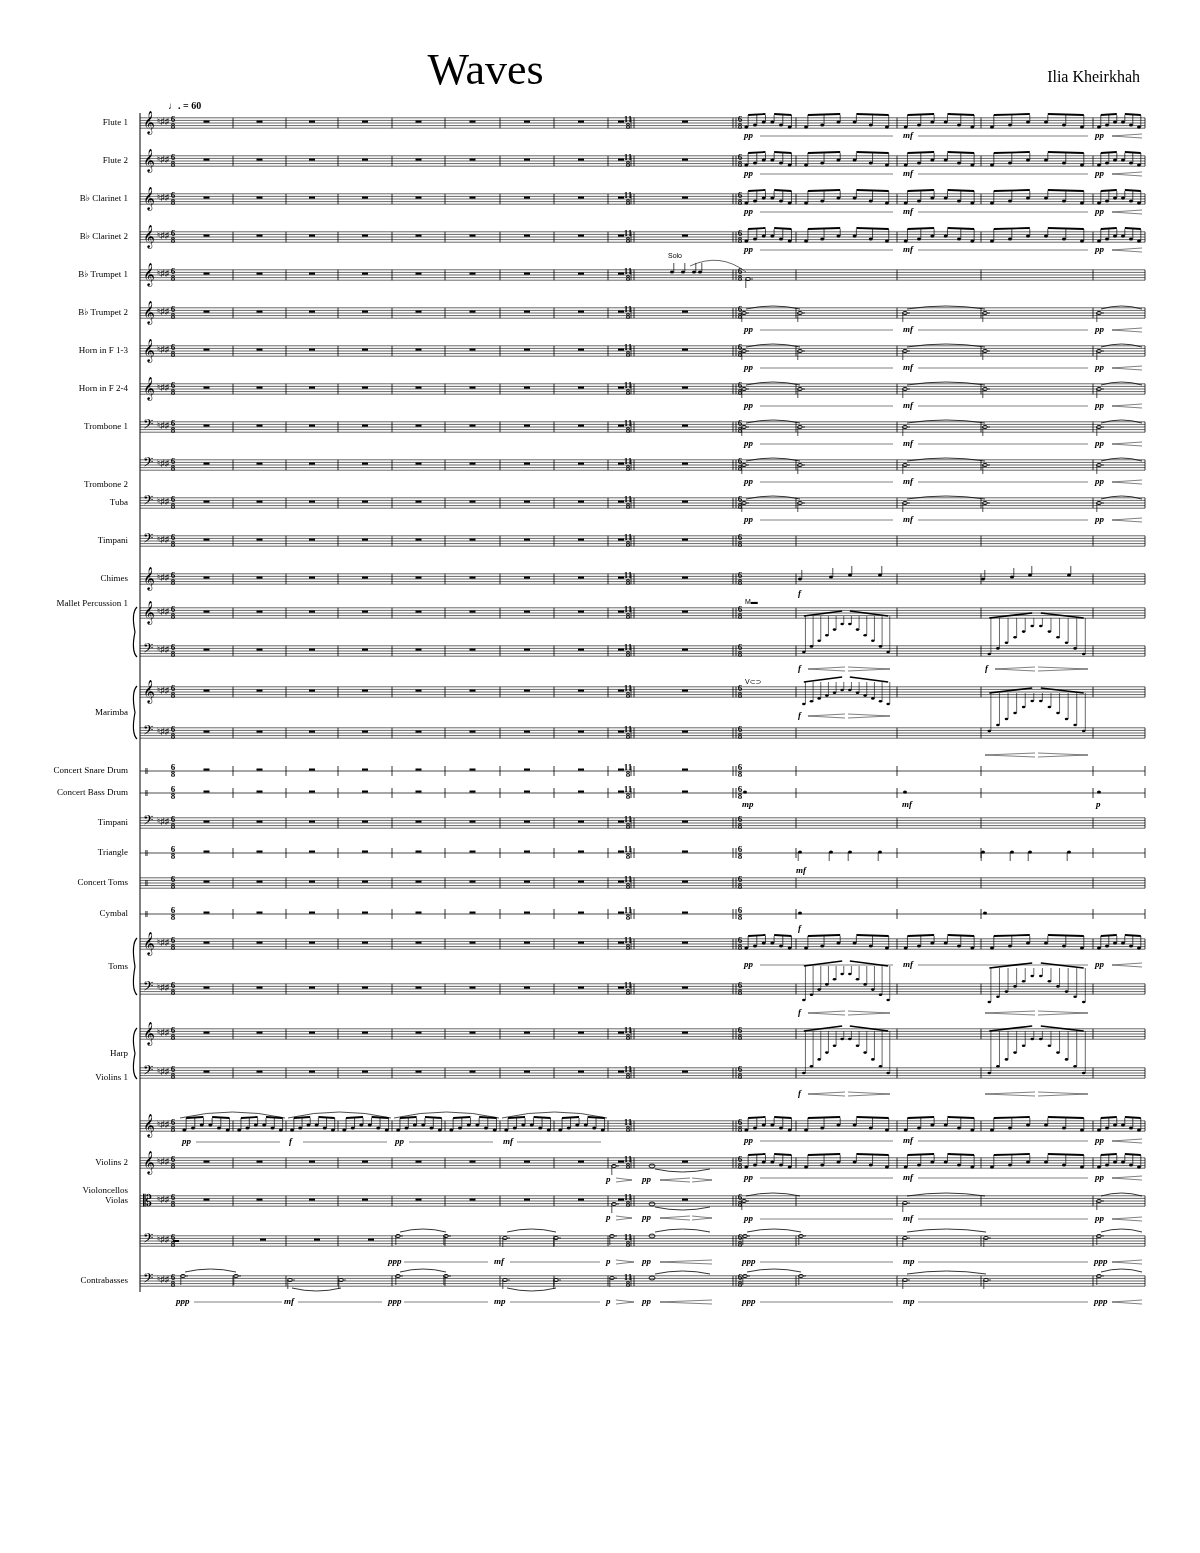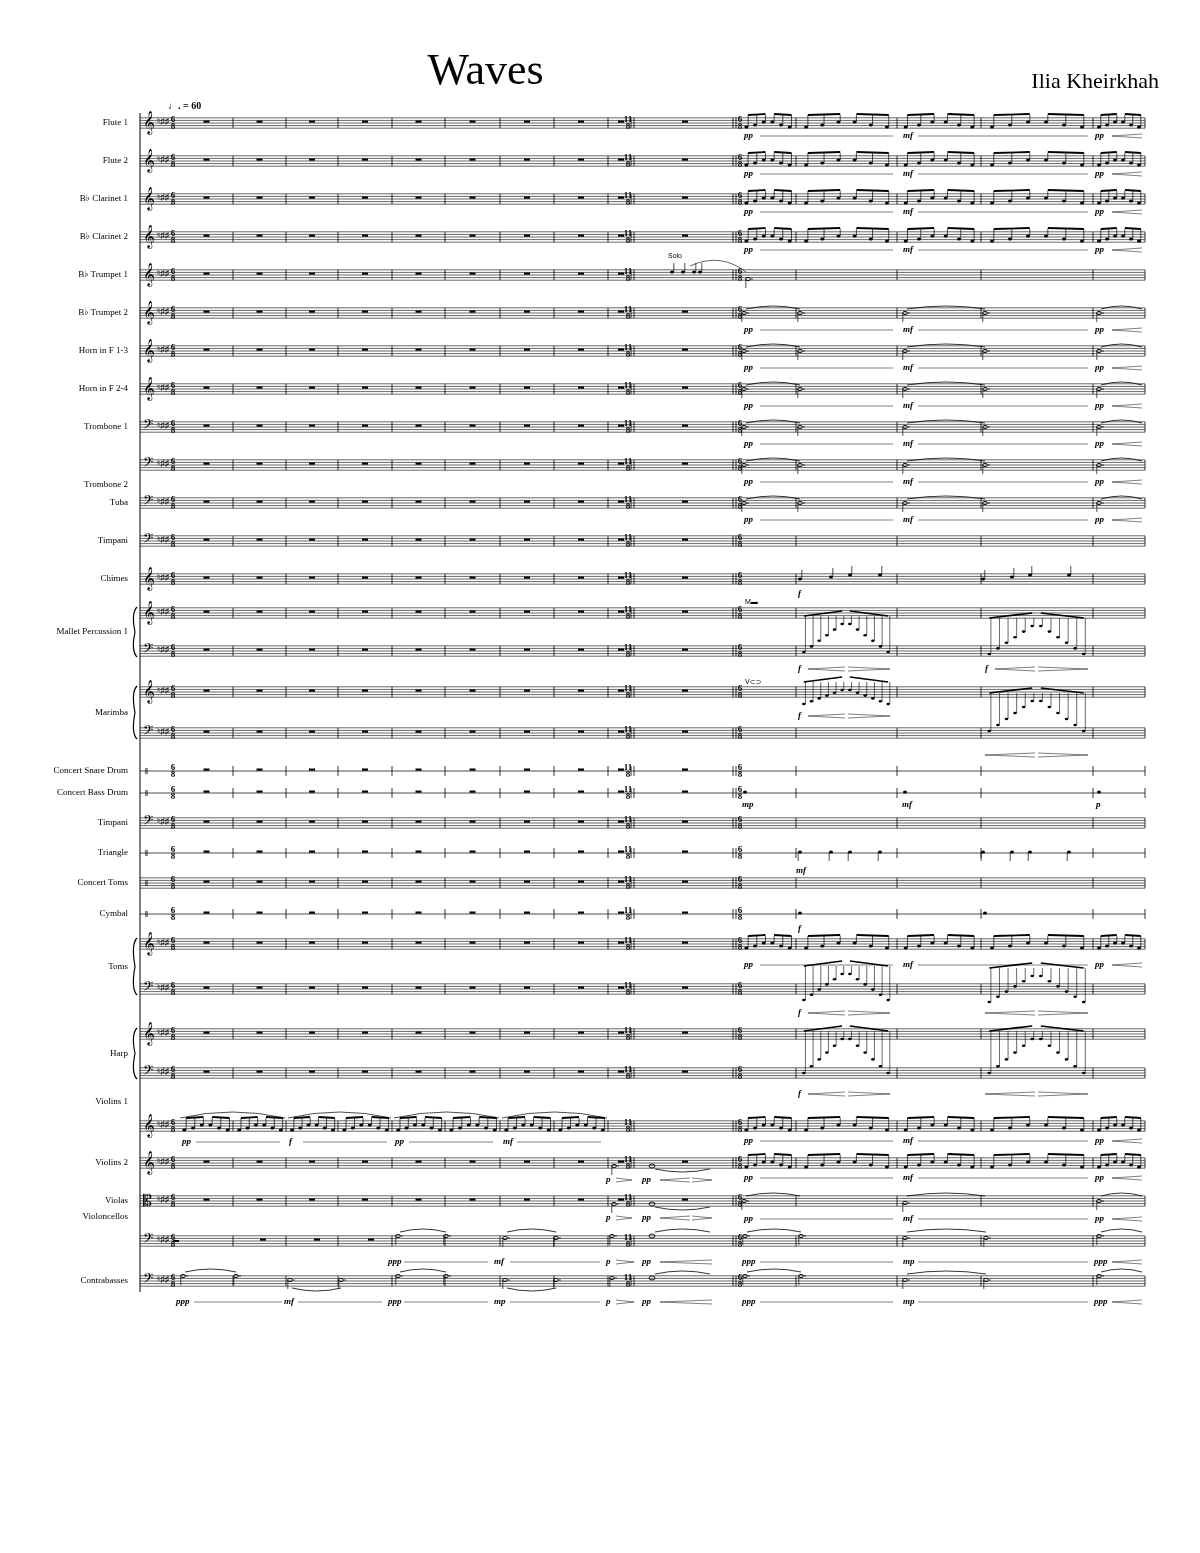--- a/index.html
+++ b/index.html
@@ -1,18 +1,18 @@
 <!DOCTYPE html>
 <html><head>
 <meta charset="utf-8">
 <style>
   html,body{margin:0;padding:0;background:#fff;}
   body{width:1200px;height:1553px;position:relative;overflow:hidden;font-family:"Liberation Serif","DejaVu Serif",serif;color:#000;}
   .title{position:absolute;left:0;width:971px;top:44px;text-align:center;font-size:44px;}
-  .composer{position:absolute;right:41px;top:68px;font-size:22px;}
+  .composer{position:absolute;right:60px;top:68px;font-size:16px;}
   .tempo{position:absolute;left:168px;top:100px;font-size:10px;font-weight:bold;}
   .inst-label{position:absolute;right:1072px;font-size:9px;white-space:nowrap;text-align:right;}
   svg{position:absolute;left:0;top:0;}
   .dyn{font-family:"Liberation Serif","DejaVu Serif",serif;font-style:italic;font-weight:bold;font-size:9px;}
   .ts{font-family:"Liberation Serif","DejaVu Serif",serif;font-weight:bold;font-size:9px;}
   .small{font-family:"Liberation Sans","DejaVu Sans",sans-serif;font-size:7px;}
 </style>
 </head>
 <body>
 
@@ -27,34 +27,34 @@
     <div class="inst-label" style="top: 231px;">B♭ Clarinet 2</div>
     <div class="inst-label" style="top: 269px;">B♭ Trumpet 1</div>
     <div class="inst-label" style="top: 307px;">B♭ Trumpet 2</div>
     <div class="inst-label" style="top: 345px; margin-left: 28px;">Horn in F 1-3</div>
     <div class="inst-label" style="top: 383px;">Horn in F 2-4</div>
     <div class="inst-label" style="top: 421px;">Trombone 1</div>
     <div class="inst-label" style="top: 479px; margin-left: 43px;">Trombone 2</div>
     <div class="inst-label" style="top: 497px;">Tuba</div>
     <div class="inst-label" style="top: 535px;">Timpani</div>
     <div class="inst-label" style="top: 573px;">Chimes</div>
-    <div class="inst-label" style="top: 626px;">Mallet Percussion 1</div>
+    <div class="inst-label" style="top: 598px;">Mallet Percussion 1</div>
     <div class="inst-label" style="top: 706.5px;">Marimba</div>
     <div class="inst-label" style="top: 765px;">Concert Snare Drum</div>
     <div class="inst-label" style="top: 787px;">Concert Bass Drum</div>
     <div class="inst-label" style="top: 817px;">Timpani</div>
     <div class="inst-label" style="top: 847px;">Triangle</div>
     <div class="inst-label" style="top: 877px;">Concert Toms</div>
     <div class="inst-label" style="top: 908px;">Cymbal</div>
     <div class="inst-label" style="top: 960.5px;">Toms</div>
     <div class="inst-label" style="top: 1047.5px;">Harp</div>
-    <div class="inst-label" style="top: 1096px;">Violins 1</div>
+    <div class="inst-label" style="top: 1072px;">Violins 1</div>
     <div class="inst-label" style="top: 1157px;">Violins 2</div>
     <div class="inst-label" style="top: 1195px;">Violas</div>
-    <div class="inst-label" style="top: 1211px;">Violoncellos</div>
+    <div class="inst-label" style="top: 1185px;">Violoncellos</div>
     <div class="inst-label" style="top: 1275px;">Contrabasses</div>
   </div>
 
 <svg id="score" width="1200" height="1553" viewBox="0 0 1200 1553">
     <g>
       <line x1="140" y1="117.8" x2="1145" y2="117.8" stroke="#000" stroke-width="0.6"></line>
       <line x1="140" y1="120.39999999999999" x2="1145" y2="120.39999999999999" stroke="#000" stroke-width="0.6"></line>
       <line x1="140" y1="123" x2="1145" y2="123" stroke="#000" stroke-width="0.6"></line>
       <line x1="140" y1="125.6" x2="1145" y2="125.6" stroke="#000" stroke-width="0.6"></line>
       <line x1="140" y1="128.2" x2="1145" y2="128.2" stroke="#000" stroke-width="0.6"></line>

